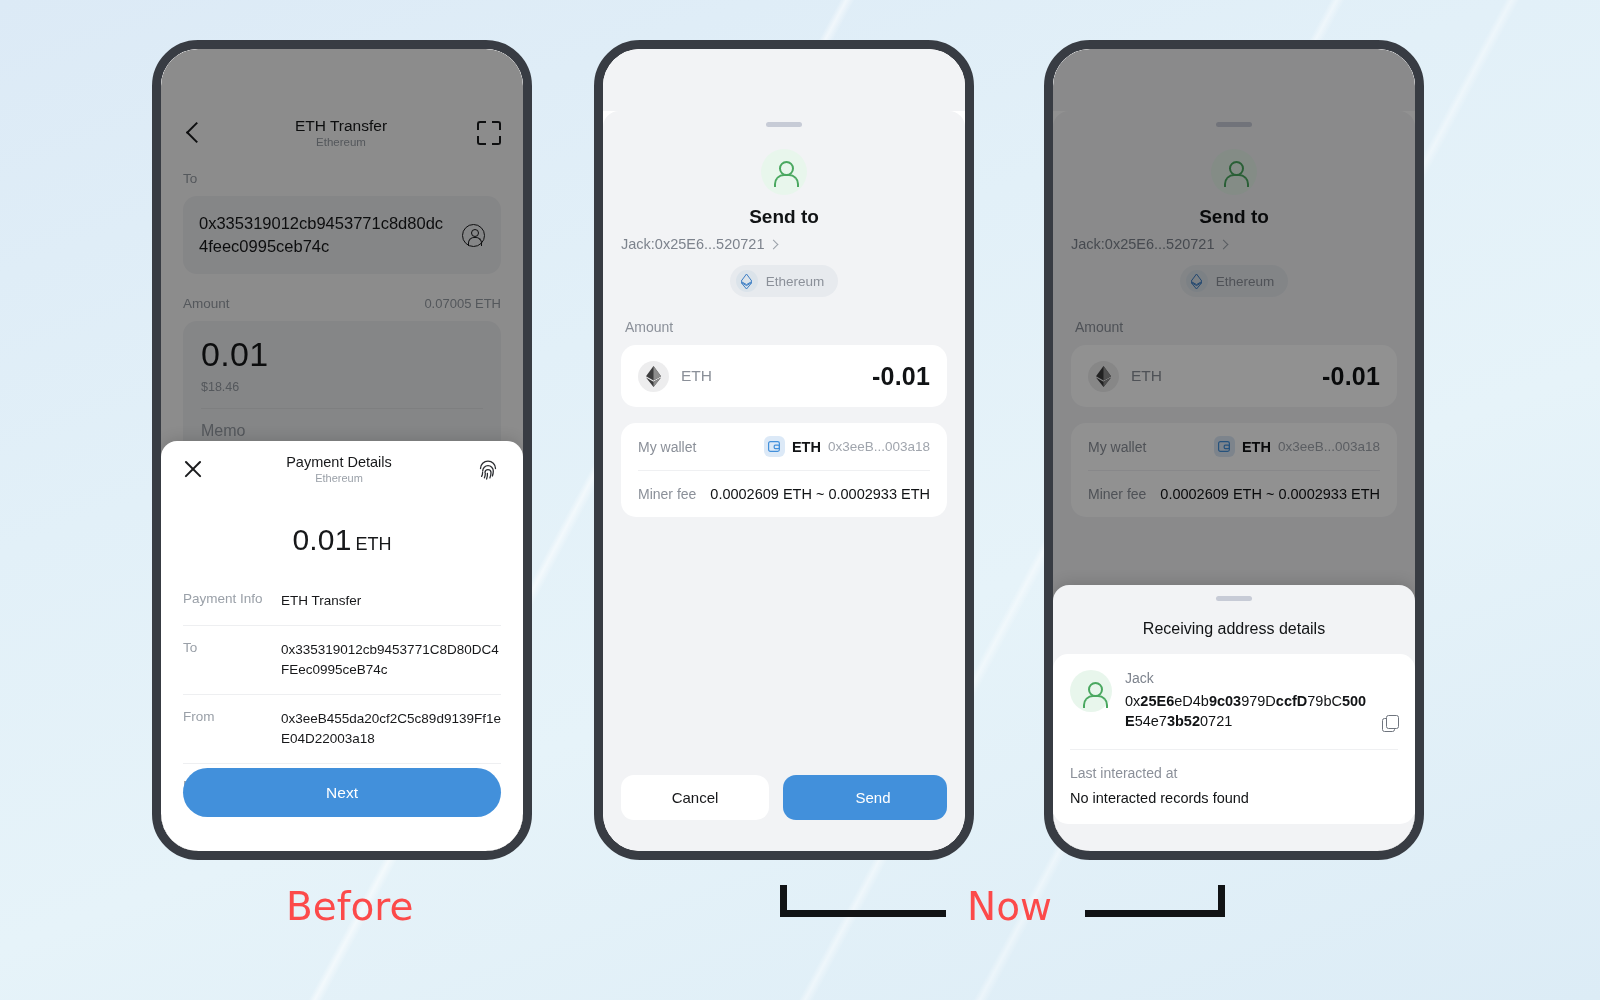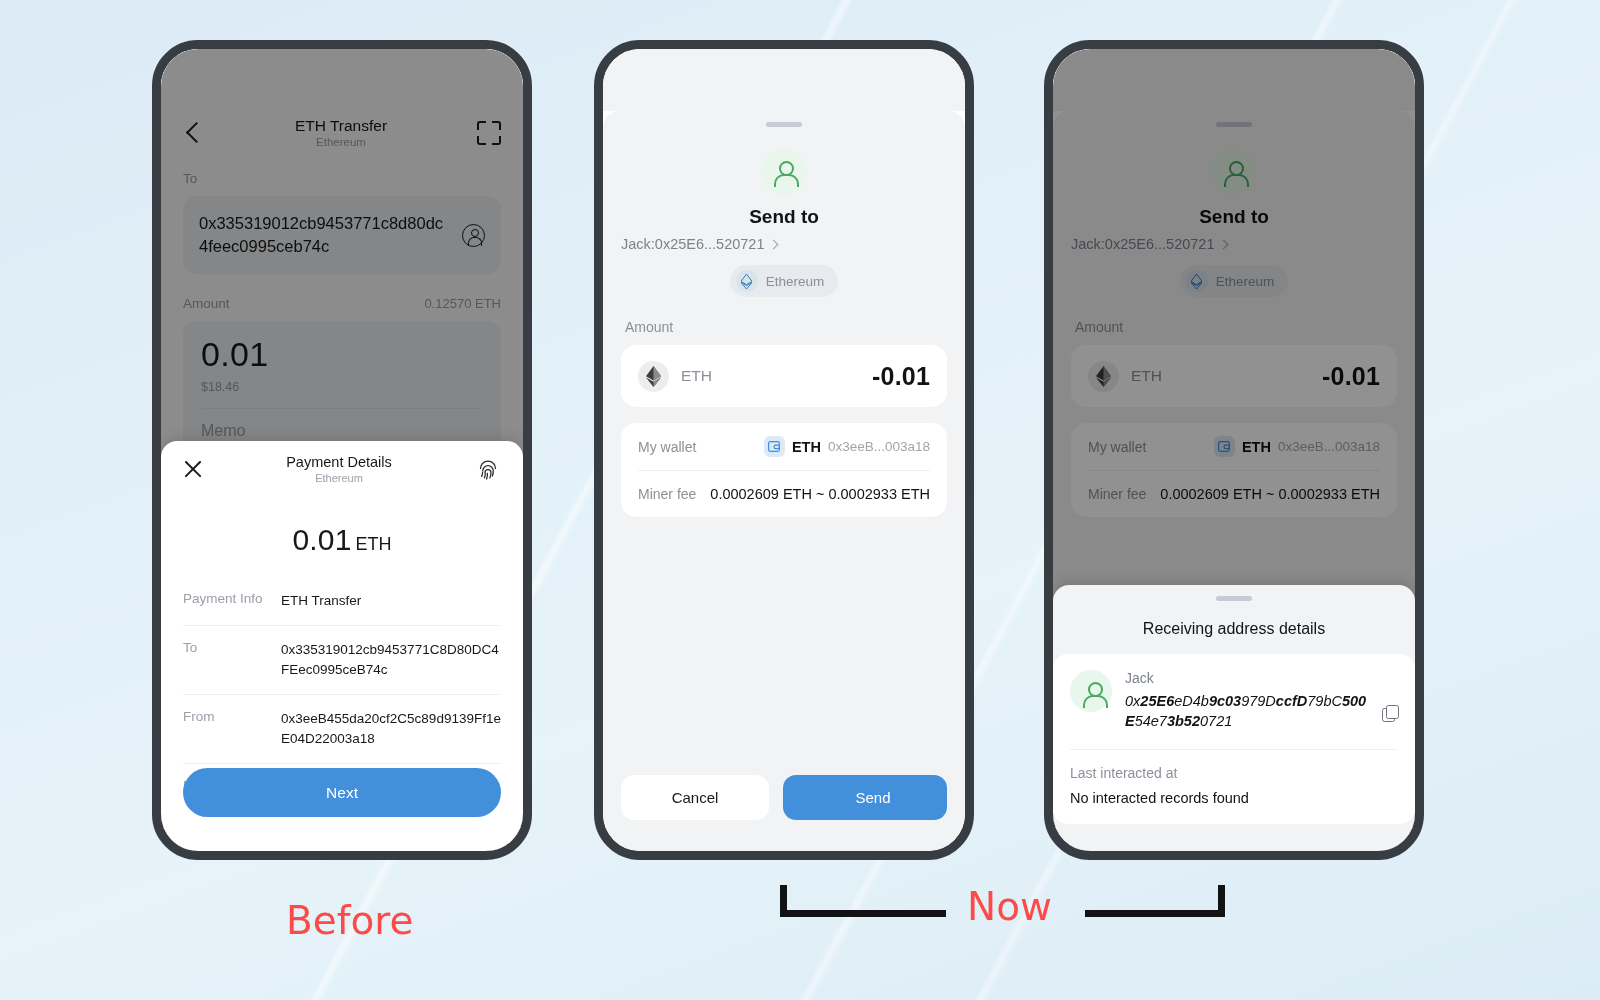--- a/index.html
+++ b/index.html
@@ -170,21 +170,21 @@
   .recv-sheet {
     position: absolute; left: 0; right: 0; bottom: 0; top: 536px;
     background:#f2f3f5; border-radius: 16px 16px 37px 37px; padding: 0 0;
     box-shadow: 0 -3px 14px rgba(0,0,0,.13);
   }
   .recv-title { text-align:center; font-size: 16px; color:#111315; margin-top: 19px; }
   .recv-card { background:#fff; border-radius: 15px; margin-top: 16px; padding: 16px 17px 18px; }
   .recv-ident { display:flex; gap: 13px; }
   .recv-body { flex: 1; }
   .recv-name { font-size: 14px; color:#7d838d; }
-  .recv-addr-line { display:flex; align-items:center; gap: 12px; margin-top: 5px; font-style: italic; }
+  .recv-addr-line { display:flex; align-items:flex-end; gap: 12px; margin-top: 5px; }
   .recv-addr {
     flex: 1; font-size: 14.5px; color:#111315; line-height: 20px;
     font-family: "Liberation Sans", sans-serif; word-break: break-all;
   }
   .recv-addr b { font-weight: bold; }
   .copy-icon { width: 16px; height: 16px; position: relative; flex:0 0 auto; margin-top: 3px; }
   .copy-icon:before {
     content:""; position:absolute; left:0; top:3px; width:11px; height:12px;
     border:1.5px solid #6f757e; border-radius:2.5px;
   }
@@ -192,21 +192,21 @@
     content:""; position:absolute; left:4px; top:0; width:11px; height:12px;
     border:1.5px solid #6f757e; border-radius:2.5px; background:#fff;
   }
   .recv-div { height:1px; background:#eff0f2; margin: 18px 0 0; }
   .recv-last-lbl { font-size: 14px; color:#8b9099; margin-top: 15px; }
   .recv-last-val { font-size: 14.5px; color:#111315; margin-top: 9px; }
 
   
   .cap-before {
     position:absolute; left: 286px; top: 884px;
-    font-size: 39px; color:#fc4a4a; font-family: "DejaVu Sans", sans-serif; margin-top: 14px;
+    font-size: 39px; color:#fc4a4a; font-family: "DejaVu Sans", sans-serif;
   }
   .cap-now {
     position:absolute; left: 967px; top: 884px;
     font-size: 39px; color:#fc4a4a; font-family: "DejaVu Sans", sans-serif;
   }
   .brk { position:absolute; }
   .brk .h { position:absolute; height: 7px; background:#111315; }
   .brk .v { position:absolute; width: 7px; background:#111315; }
   #bracket-left  { left: 780px; top: 885px; width: 166px; height: 32px; }
   #bracket-left .h { left: 0; bottom: 0; width: 166px; }
@@ -237,21 +237,21 @@
       </div>
 
       <div class="p1-label">To</div>
       <div class="p1-addr-box">
         <div class="p1-addr-text">0x335319012cb9453771c8d80dc4feec0995ceb74c</div>
         <div class="circ-user"></div>
       </div>
 
       <div class="p1-amount-row">
         <div class="lbl">Amount</div>
-        <div class="val">0.12570 ETH</div>
+        <div class="val">0.07005 ETH</div>
       </div>
       <div class="p1-amount-box">
         <div class="p1-amount-big">0.01</div>
         <div class="p1-amount-usd">$18.46</div>
         <div class="p1-amount-div"></div>
         <div class="p1-memo">Memo</div>
       </div>
 
       <div class="btn-next">Next</div>
     </div>

